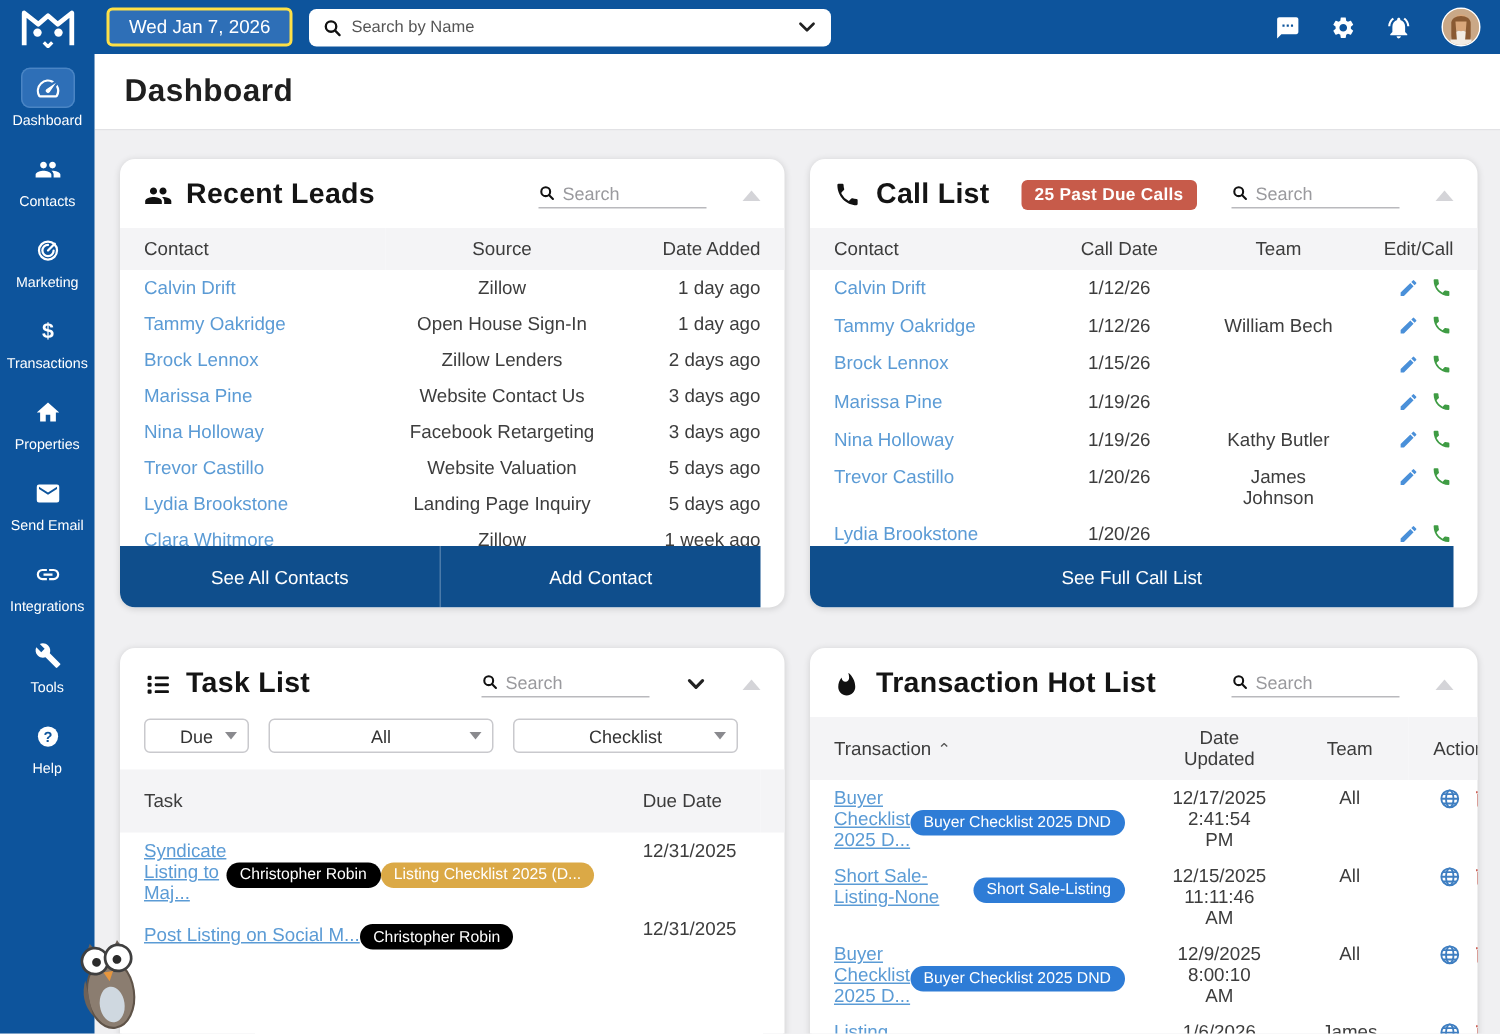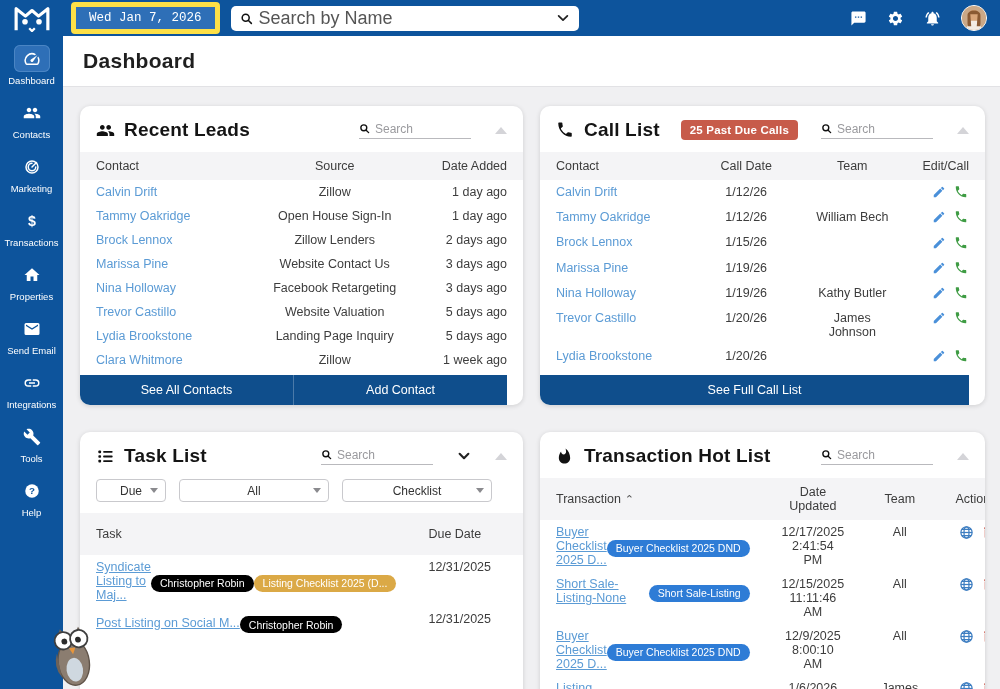--- a/index.html
+++ b/index.html
@@ -1,23 +1,23 @@
 <!DOCTYPE html>
 <html><head>
 <meta charset="utf-8">
 <style>
   * { margin:0; padding:0; box-sizing:border-box; }
   html,body { width:1000px; height:689px; overflow:hidden; font-family:"Liberation Sans", sans-serif; background:#f0f0f2; }
 
   
   .topbar { position:fixed; top:0; left:0; width:1000px; height:36px; background:#0d549c; display:flex; align-items:center; z-index:20; }
   .logo-box { width:63px; display:flex; justify-content:center; align-items:center; }
-  .date-btn { margin-left:8px; background:#2e6fb7; border:5px solid #fde047; border-radius:4px; color:#fff; font-size:12.5px; padding:4px 13px; cursor:pointer; white-space:nowrap;font-family:Liberation Mono, monospace; }
+  .date-btn { margin-left:8px; background:#2e6fb7; border:2px solid #fde047; border-radius:4px; color:#fff; font-size:12.5px; padding:4px 13px; cursor:pointer; white-space:nowrap; }
   .topbar-search { margin-left:11px; width:348px; height:25px; background:#fff; border-radius:5px; display:flex; align-items:center; padding:0 9px; gap:6px; }
-  .topbar-search input { border:none; outline:none; flex:1; font-size:18px; color:#333; font-family:inherit; background:transparent; }
+  .topbar-search input { border:none; outline:none; flex:1; font-size:11px; color:#333; font-family:inherit; background:transparent; }
   .topbar-search input::placeholder { color:#555; }
   .topbar-right { margin-left:auto; display:flex; align-items:center; gap:20px; padding-right:13px; }
   .top-icon { width:17px; height:17px; color:#fff; cursor:pointer; display:flex; }
   .avatar { width:26px; height:26px; border-radius:50%; overflow:hidden; border:1px solid #fff; cursor:pointer; background:#d8b892; }
 
   
   .sidebar { position:fixed; left:0; top:36px; width:63px; height:653px; background:#0d549c; display:flex; flex-direction:column; align-items:center; padding-top:9px; z-index:15; }
   .side-item { display:flex; flex-direction:column; align-items:center; margin-bottom:13px; cursor:pointer; width:100%; }
   .side-icon-box { width:36px; height:27px; border-radius:6px; display:flex; align-items:center; justify-content:center; color:#fff; }
   .side-item.active .side-icon-box { background:#2e6fb7; box-shadow:0 0 0 1px #4a85c4 inset; }
@@ -45,21 +45,21 @@
   .hdr-chev { width:14px; height:14px; color:#222; margin-left:12px; display:flex; cursor:pointer; }
   .tri-up { width:0; height:0; border-left:6px solid transparent; border-right:6px solid transparent; border-bottom:7px solid #d4d4d8; margin-left:12px; }
 
   table { width:100%; border-collapse:collapse; font-size:12.5px; }
   thead td { background:#f4f4f6; color:#3c3c3c; padding:7px 16px; font-size:12.5px; }
   tbody td { padding:5px 16px; color:#3d3d3d; vertical-align:top; }
   a.tbl-link { color:#5b9bd5; text-decoration:none; cursor:pointer; }
   a.tbl-link.u { text-decoration:underline; }
   .c { text-align:center; } .r { text-align:right; } .l { text-align:left; }
 
-  .card-footer { position:absolute; bottom:0; left:0; right:16px; height:30px; background:#0f4e8c; display:flex; }
+  .card-footer { position:absolute; bottom:0; left:0; right:16px; height:41px; background:#0f4e8c; display:flex; }
   .footer-btn { flex:1; color:#fff; font-size:12.5px; display:flex; align-items:center; justify-content:center; cursor:pointer; }
   .footer-btn + .footer-btn { border-left:1px solid rgba(255,255,255,.25); }
 
   .filters { display:flex; gap:13px; padding:1px 16px 11px; }
   .sel { border:1px solid #c9c9cd; border-radius:4px; height:23px; display:flex; align-items:center; justify-content:center; font-size:12px; color:#333; position:relative; cursor:pointer; background:#fff; }
   .sel .tri-dn { position:absolute; right:7px; width:0; height:0; border-left:4px solid transparent; border-right:4px solid transparent; border-top:5px solid #8a8a8e; }
   .sel.w1 { width:70px; } .sel.w2 { width:150px; } .sel.w3 { width:150px; }
 
   .pill { display:inline-block; font-size:10.5px; color:#fff; border-radius:10px; padding:2.5px 9px; margin-top:4px; white-space:nowrap; }
   .pill.green { background:#000000; }

